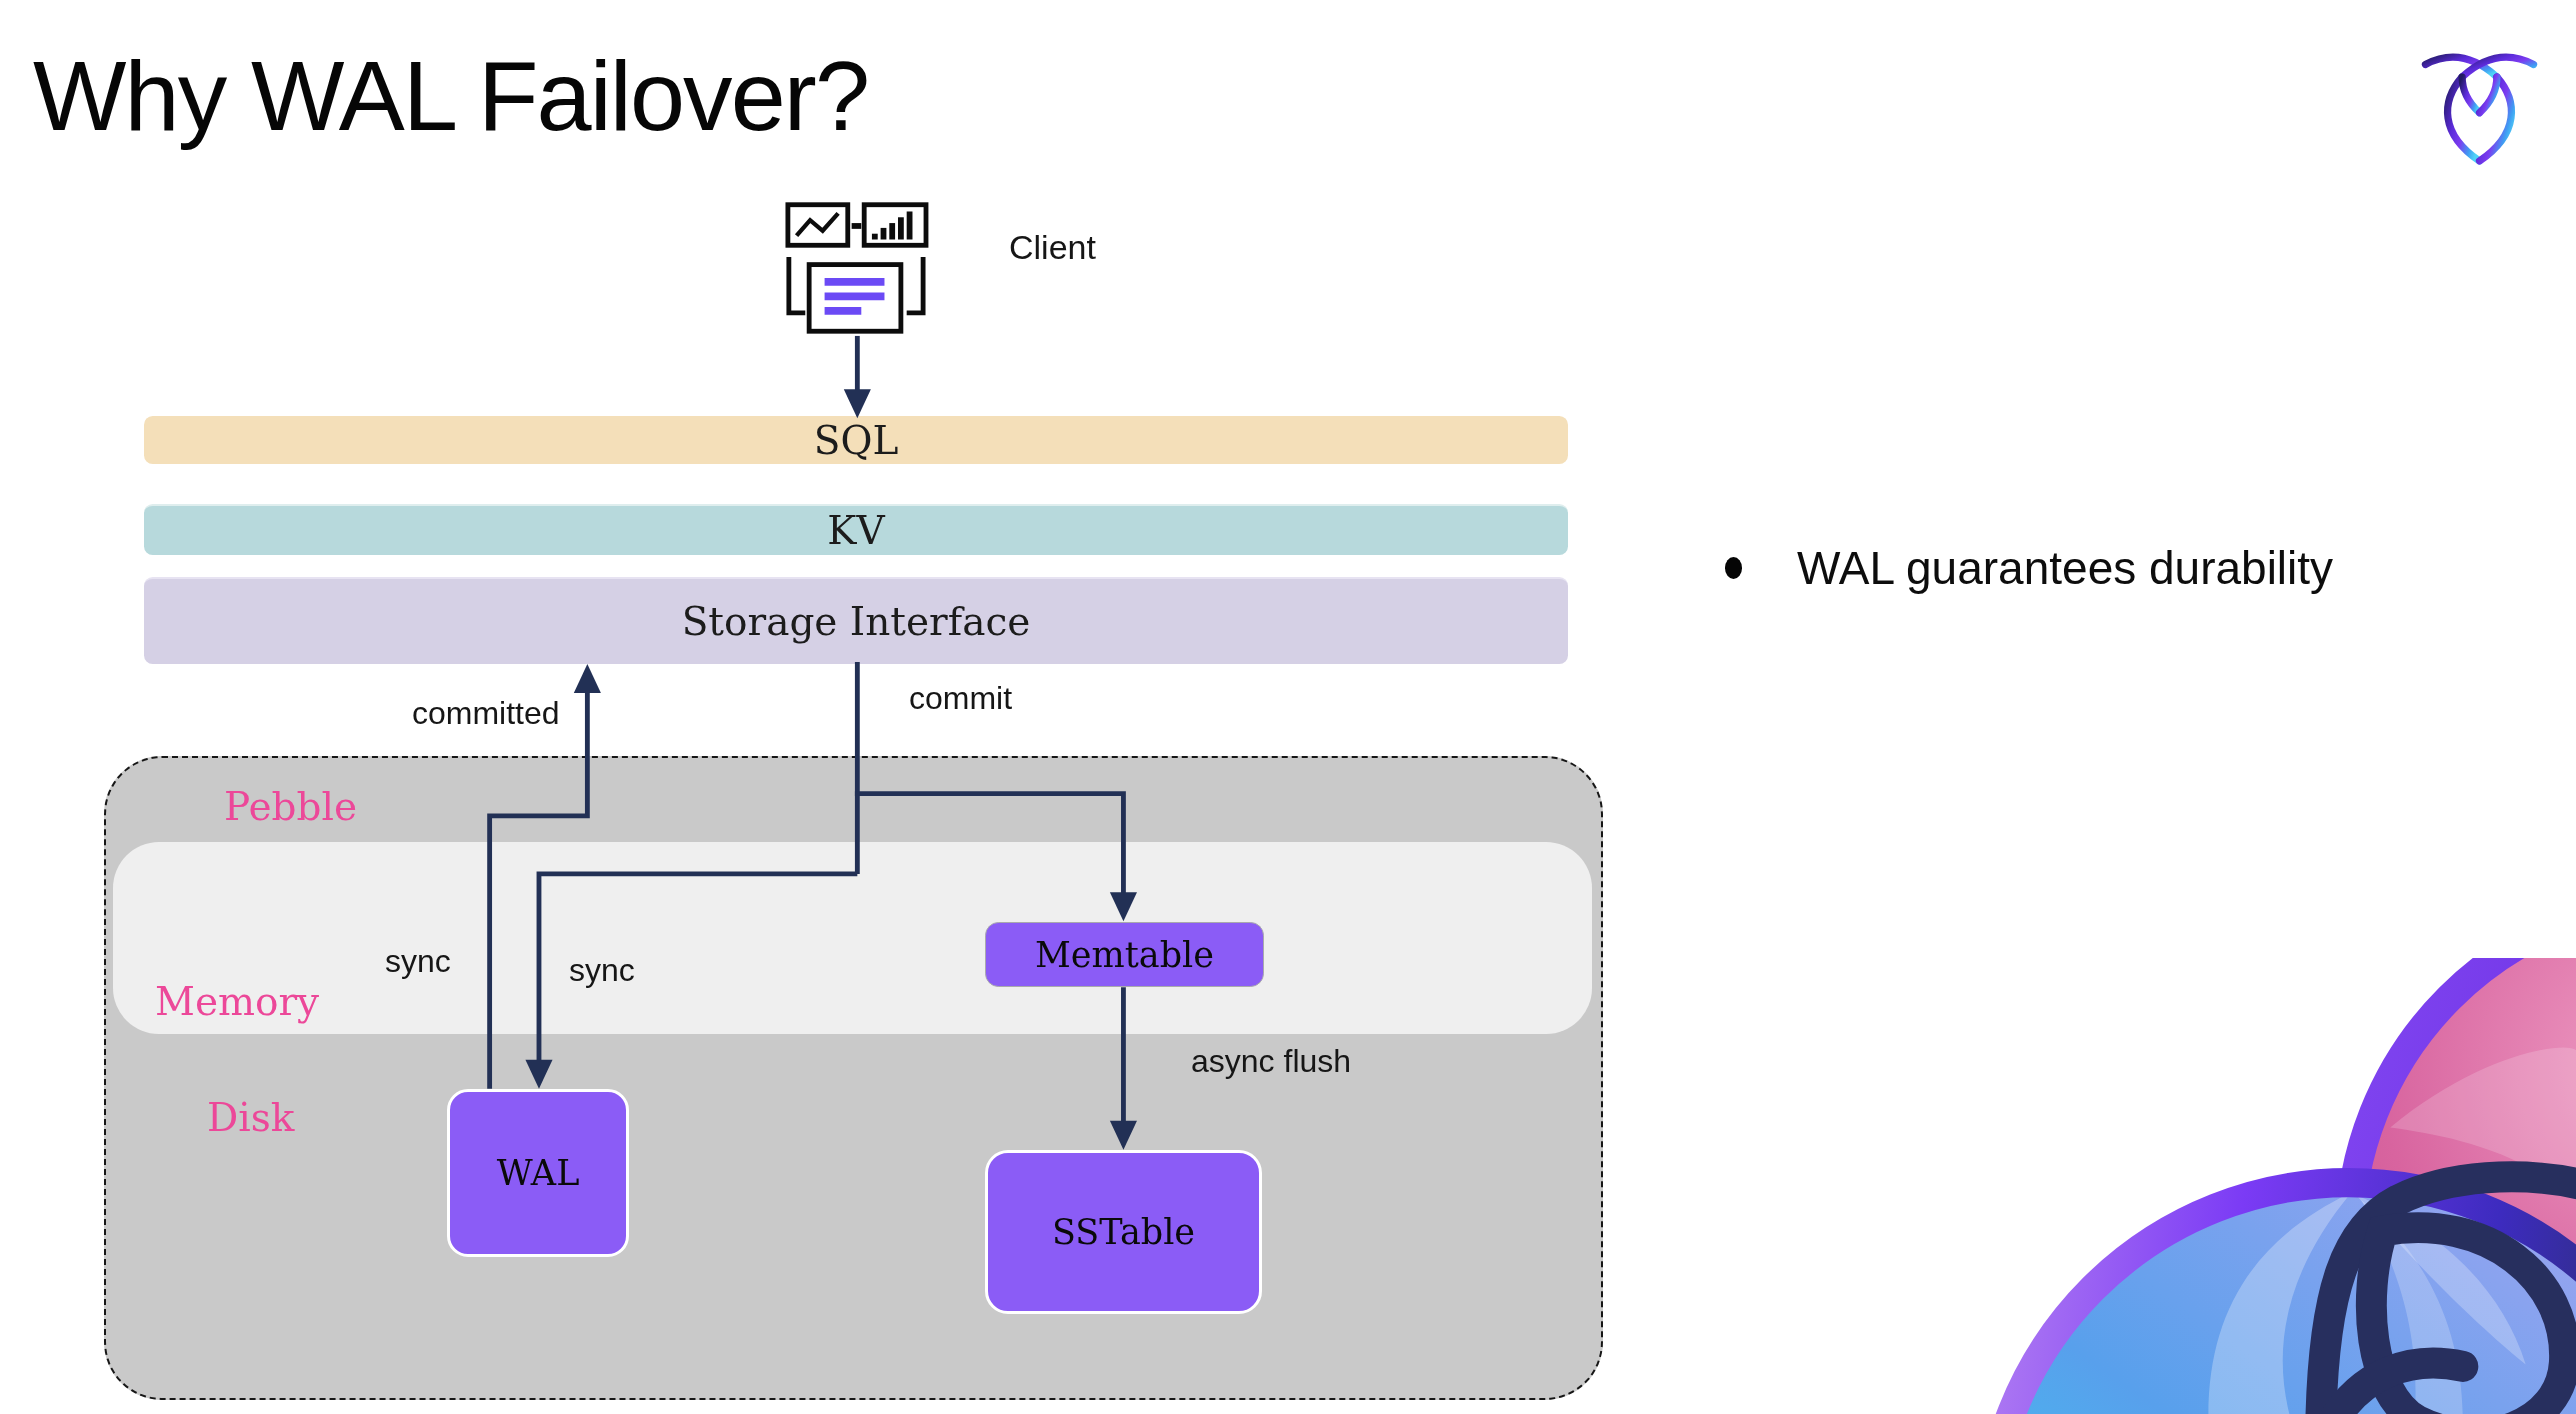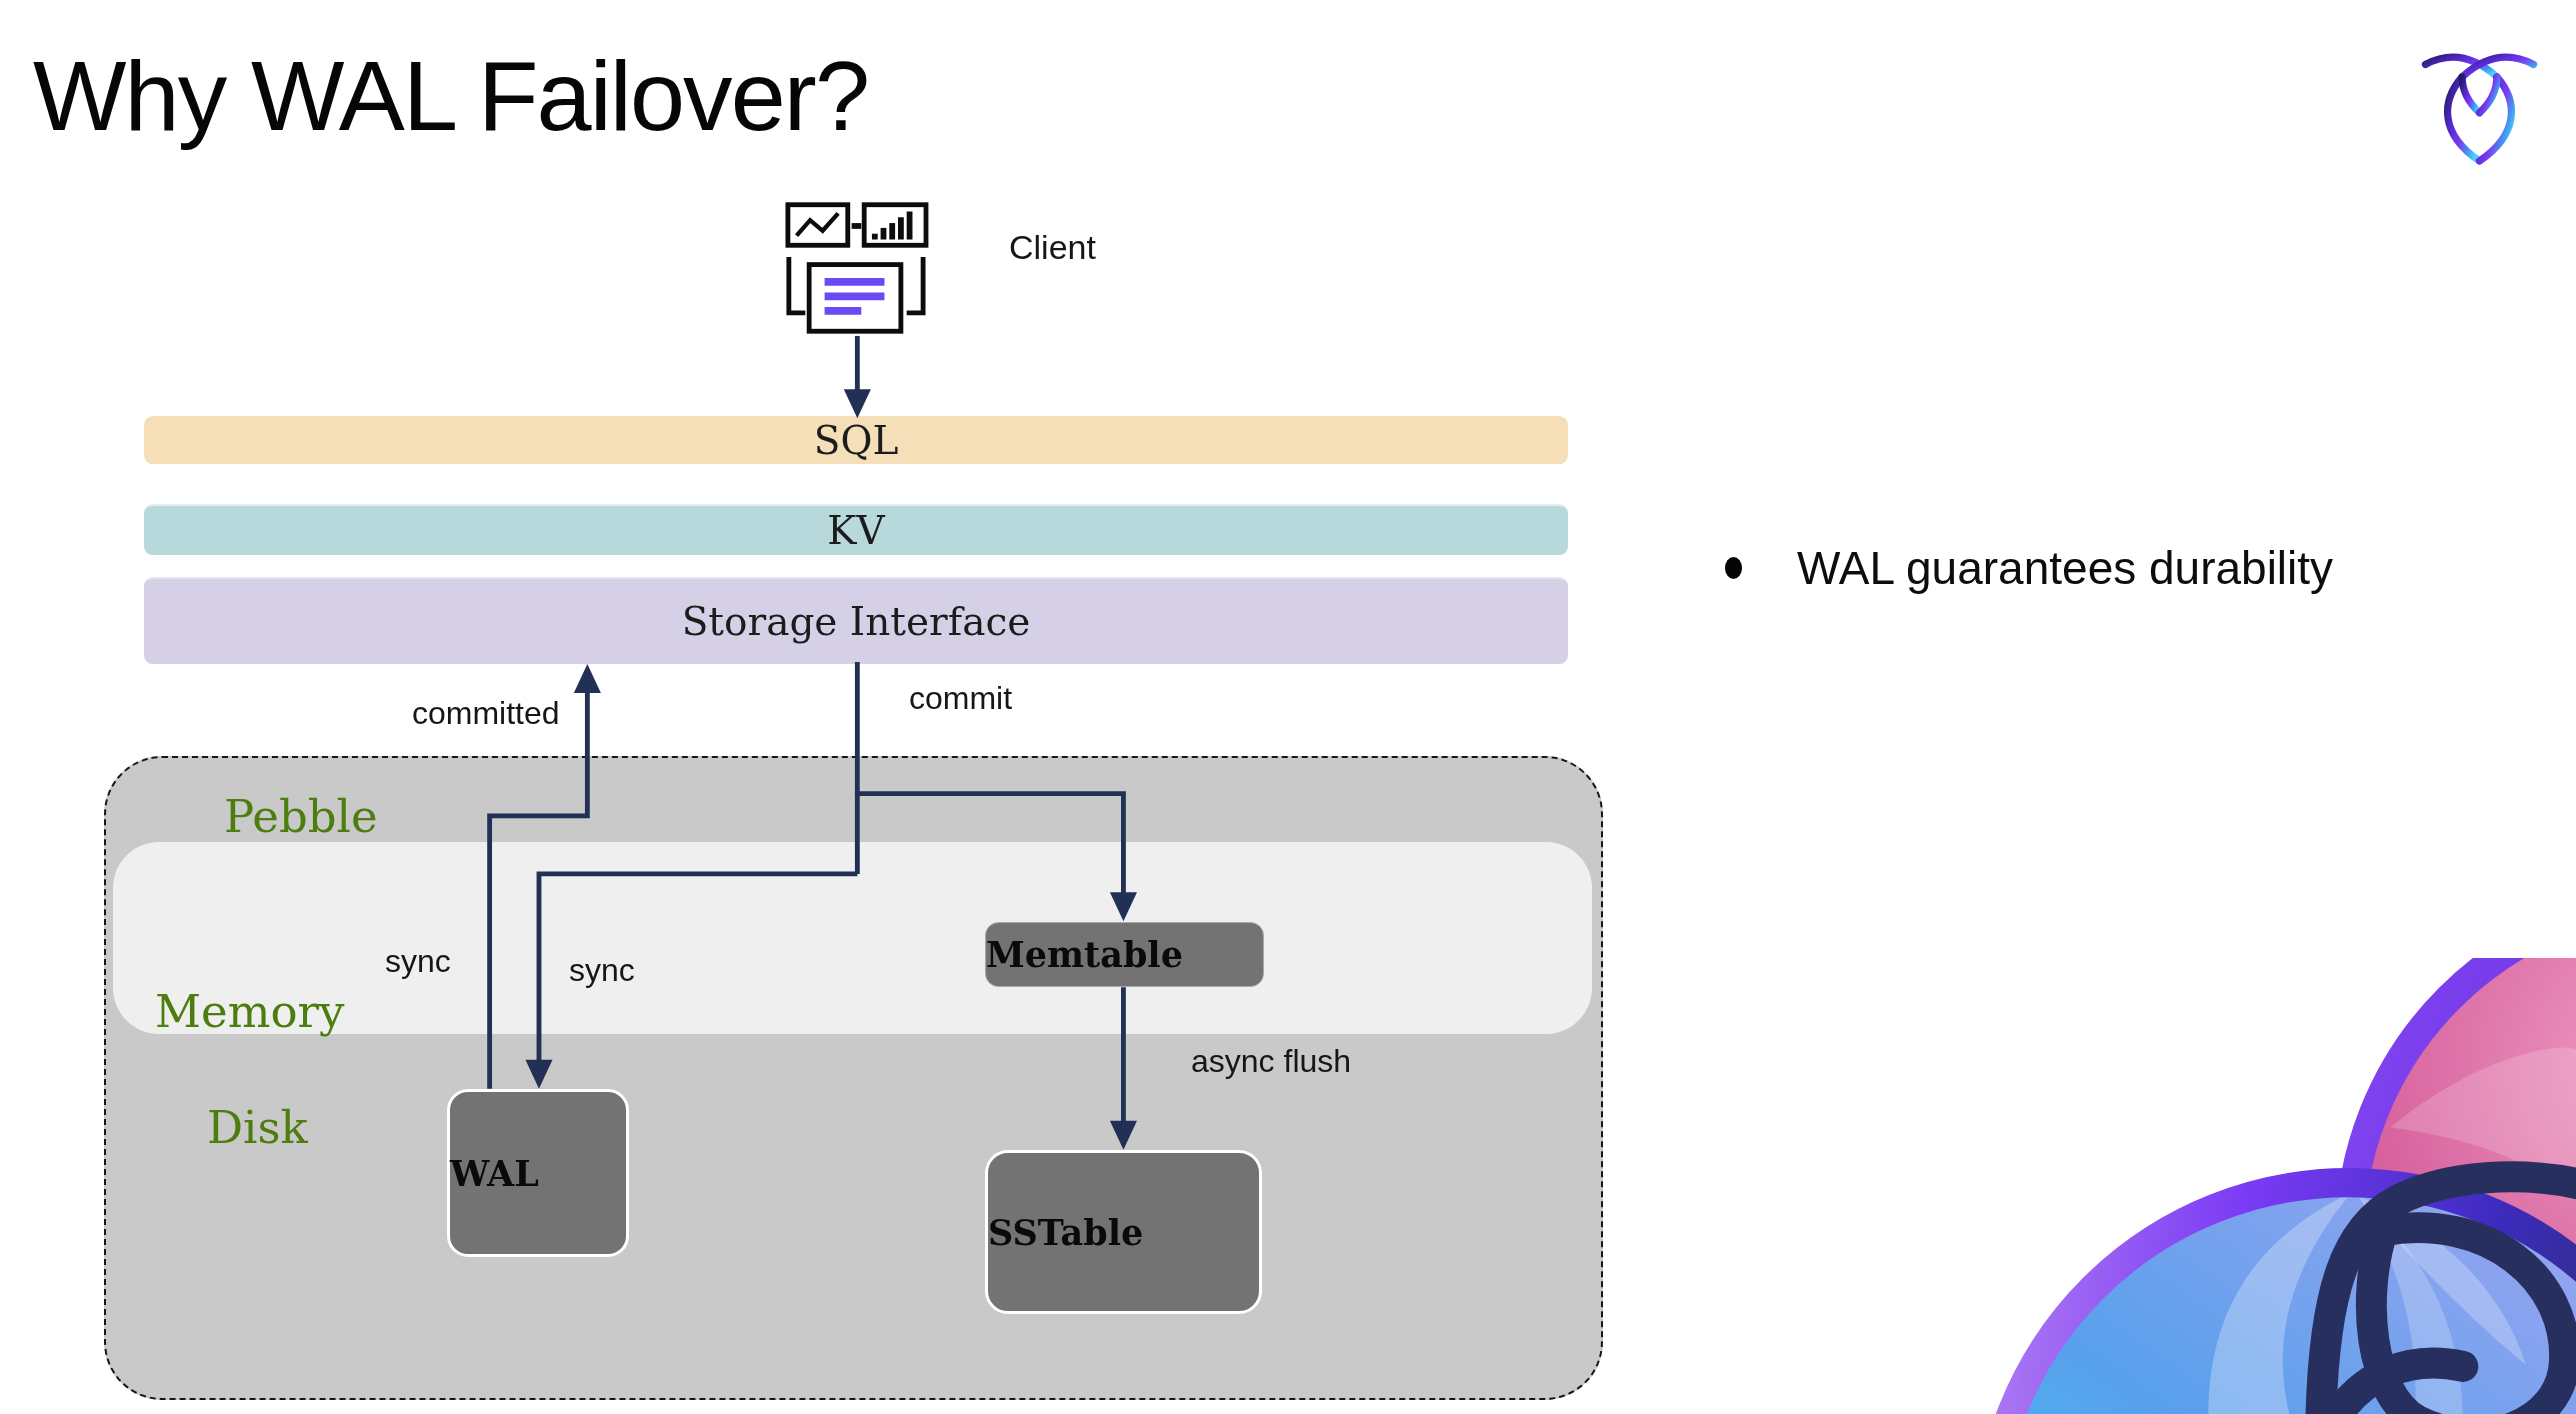--- a/index.html
+++ b/index.html
@@ -15,25 +15,25 @@
        font-family:"DejaVu Serif","Liberation Serif",serif;font-size:39px;color:#1c1c1c;}
   .bar-sql{top:416px;height:48px;background:#f4dfb9;}
   .bar-kv{top:504px;height:49px;background:#b7d9dc;border-top:2.9px solid #dfeeee;}
   .bar-storage{top:577px;height:85px;background:#d5d0e5;border-top:2.9px solid #e7e3f2;}
 
   
   .pebble{left:104px;top:756px;width:1499px;height:644px;background:#c9c9c9;
           border:2.9px dashed #161616;border-radius:58px;box-sizing:border-box;}
   .memband{left:113px;top:842px;width:1479px;height:192px;background:#efefef;border-radius:46px;}
 
-  .zonelabel{font-family:"DejaVu Serif","Liberation Serif",serif;font-size:45px;color:#4d7c0f;white-space:nowrap;margin-top:6px;}
-
-  
-  .node{display:flex;align-items:center;justify-content:flex-start;background:#737373;box-sizing:border-box;
-        font-family:"DejaVu Serif","Liberation Serif",serif;font-weight:bold;font-size:35px;color:#0a0a0a;}
+  .zonelabel{font-family:"DejaVu Serif","Liberation Serif",serif;font-size:39px;color:#ec4899;white-space:nowrap;}
+
+  
+  .node{display:flex;align-items:center;justify-content:center;background:#8b5cf6;box-sizing:border-box;
+        font-family:"DejaVu Serif","Liberation Serif",serif;font-weight:normal;font-size:35px;color:#0a0a0a;}
   .node-wal{left:447px;top:1089px;width:182px;height:168px;border:3.9px solid #ffffff;border-radius:21px;}
   .node-memtable{left:985px;top:922px;width:279px;height:65px;border:1.9px solid #a9a9ad;border-radius:13.5px;}
   .node-sstable{left:985px;top:1150px;width:277px;height:164px;border:3.9px solid #ffffff;border-radius:23px;}
 
   .edgelabel{font-size:32px;color:#161616;white-space:nowrap;}
 
   
   .bullets{left:1713px;top:538px;width:852px;}
   .bullet-row{display:flex;align-items:flex-start;}
   .bullet-row + .bullet-row{margin-top:41px;}

